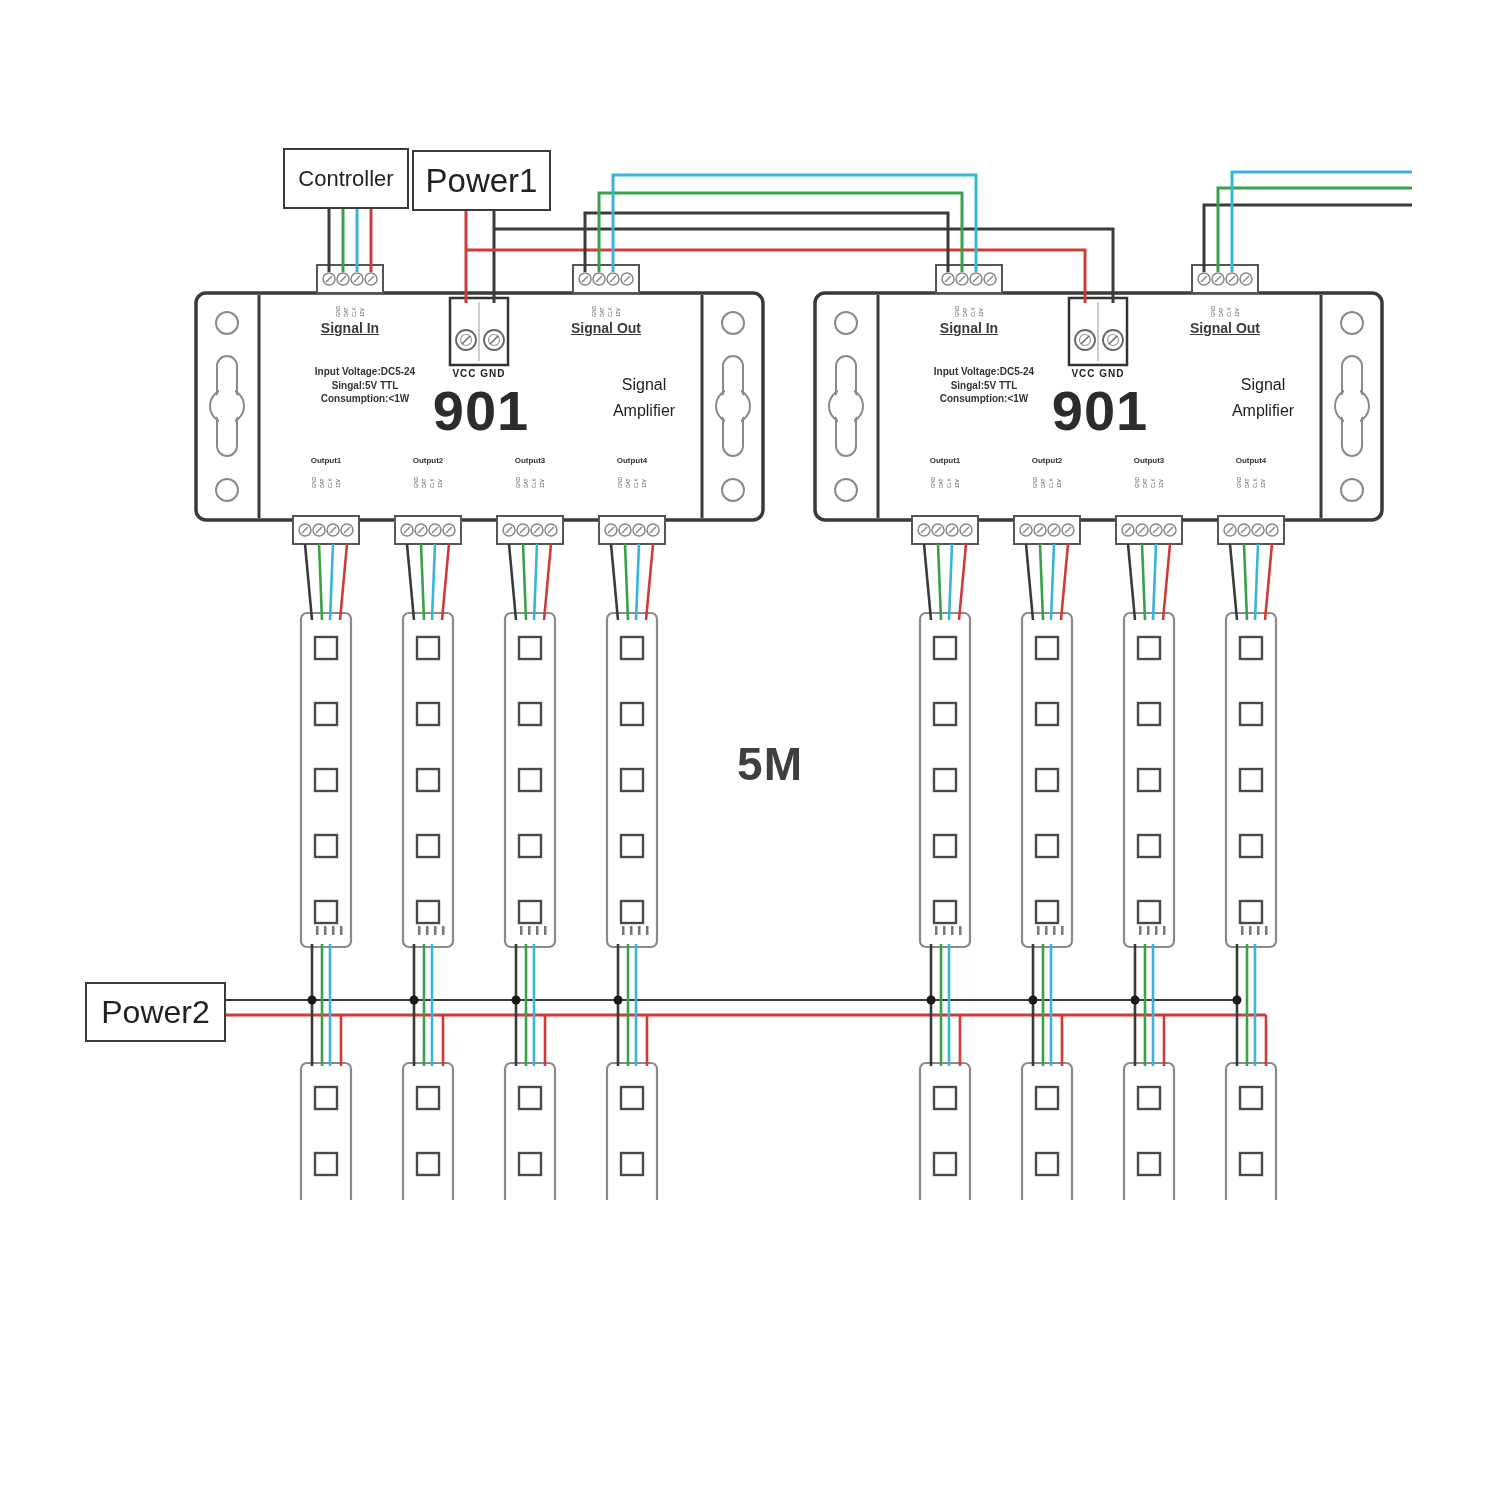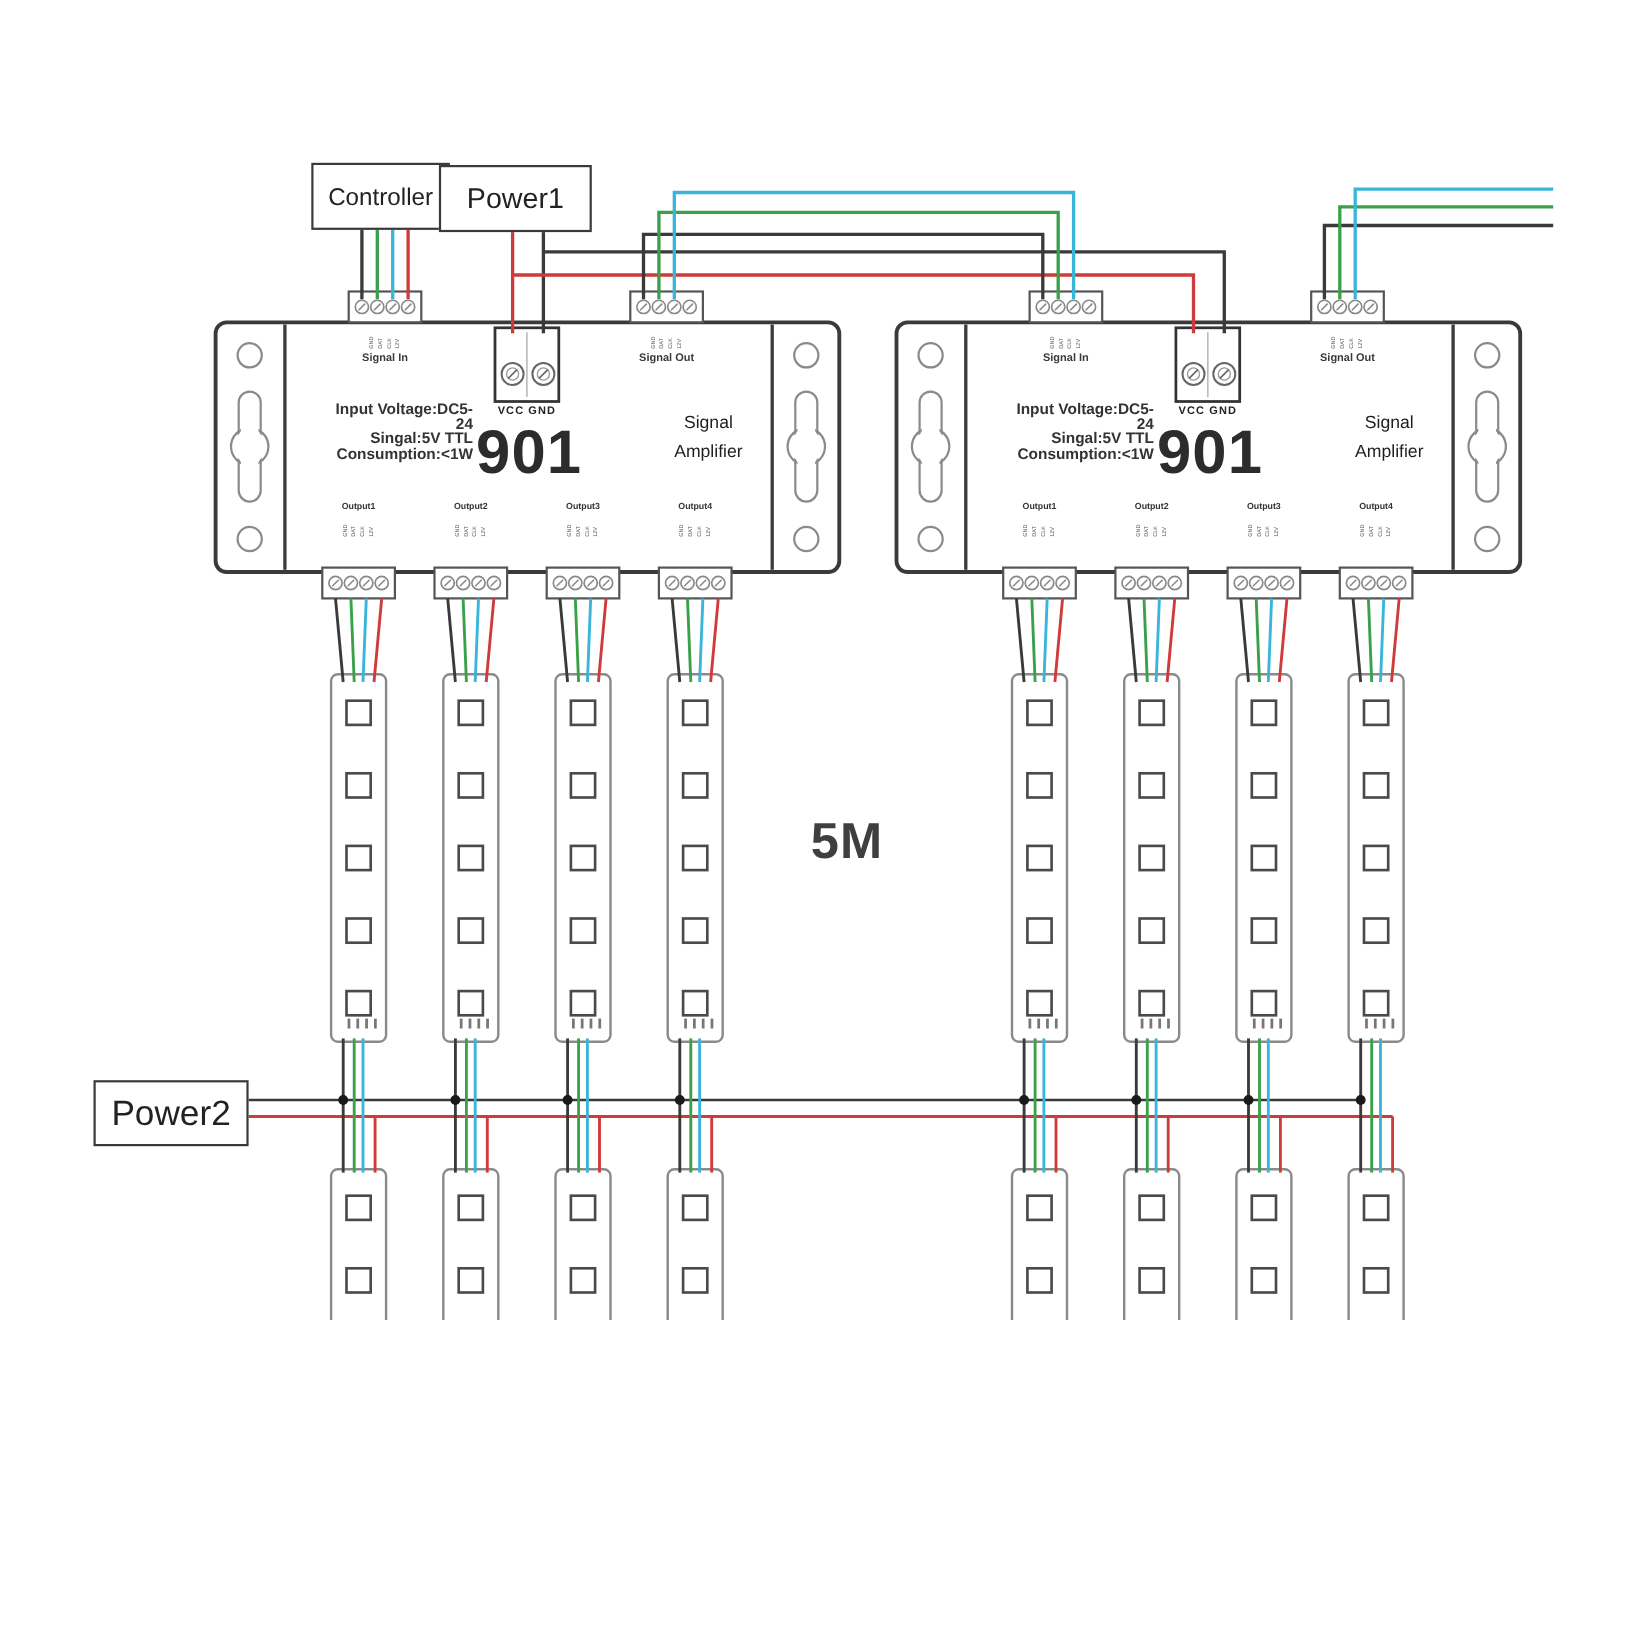--- a/index.html
+++ b/index.html
@@ -2,24 +2,24 @@
 <html><head>
 <meta charset="utf-8">
 <style>
   html,body{margin:0;padding:0;background:#fff;}
   .stage{position:relative;width:1500px;height:1200px;background:#fff;overflow:hidden;
          font-family:"Liberation Sans",sans-serif;}
   svg.diagram{position:absolute;left:0;top:0;}
   .lbl{position:absolute;color:#2c2c2c;text-align:center;font-weight:bold;}
   .box{position:absolute;background:#fff;border:2.5px solid #3a3a3a;display:flex;
        align-items:center;justify-content:center;color:#222;z-index:5;}
-  .specs{font-size:14px;font-weight:bold;line-height:13.5px;text-align:right;color:#333;}
+  .specs{font-size:10px;font-weight:bold;line-height:13.5px;text-align:center;color:#333;}
   .model{font-size:56px;font-weight:700;line-height:56px;letter-spacing:1px;}
   .ampname{font-size:16px;font-weight:normal;line-height:26px;color:#1e1e1e;}
-  .portlbl{font-size:10px;font-weight:bold;color:#3a3a3a;}
+  .portlbl{font-size:14px;font-weight:bold;color:#3a3a3a;text-decoration:underline;}
   .vcclbl{font-size:10px;font-weight:bold;color:#222;letter-spacing:1px;}
   .outlbl{font-size:8px;font-weight:bold;color:#333;}
   .seclbl{font-size:46px;color:#3f3f3f;letter-spacing:1px;}
   .pins{position:absolute;display:flex;gap:3px;justify-content:center;height:20px;width:60px;}
   .pins i{font-style:normal;font-size:5px;line-height:1;color:#555;
           writing-mode:vertical-rl;transform:rotate(180deg);}
 </style>
 </head>
 <body>
 
@@ -161,21 +161,21 @@
     <use href="#pass" transform="translate(530,944)"></use>
         <use href="#pass" transform="translate(632,944)"></use>
     <use href="#pass" transform="translate(945,944)"></use>
         <use href="#pass" transform="translate(1047,944)"></use>
     <use href="#pass" transform="translate(1149,944)"></use>
         <use href="#pass" transform="translate(1251,944)"></use>
   </g>
 </svg>
 
 <div class="box" style="left:283px;top:148px;width:122px;height:57px;font-size:22px;">Controller</div>
-<div class="box" style="left:399px;top:150px;width:135px;height:57px;font-size:26px;">Power1</div>
+<div class="box" style="left:412px;top:150px;width:135px;height:57px;font-size:33px;">Power1</div>
 <div class="box" style="left:85px;top:982px;width:137px;height:56px;font-size:32px;text-align:right;">Power2</div>
 
 <div class="lbl specs" style="left:300px;top:365px;width:130px;">
   <div>Input Voltage:DC5-24</div>
   <div>Singal:5V TTL</div>
   <div>Consumption:&lt;1W</div>
 </div>
 <div class="lbl model" style="left:426px;top:383px;width:110px;">901</div>
 <div class="lbl ampname" style="left:579px;top:372px;width:130px;">
   <div>Signal</div>

